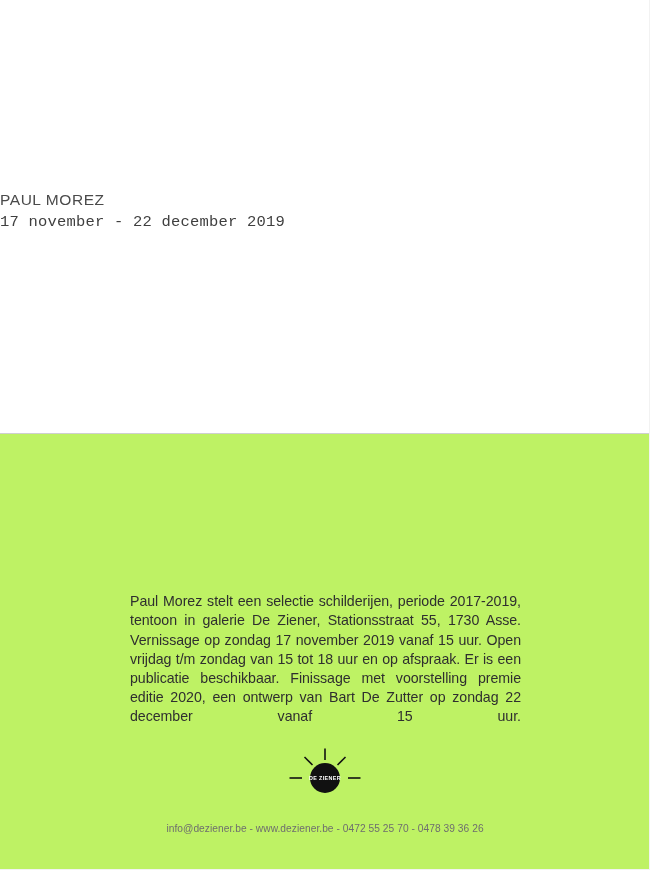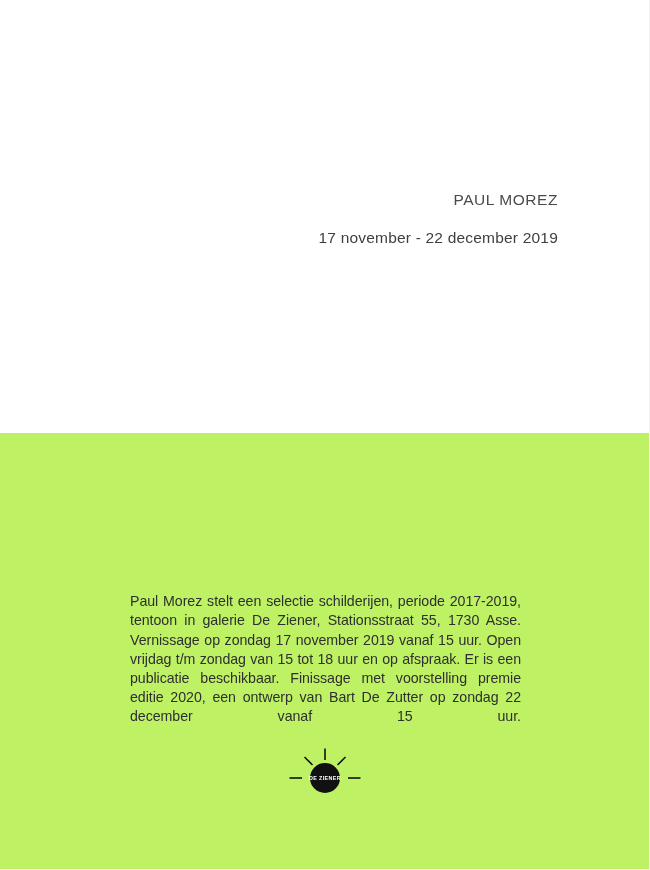--- a/index.html
+++ b/index.html
@@ -32,40 +32,41 @@
     width: 650px;
     height: 434px;
     background: #ffffff;
   }
 
   .title-block {
     position: absolute;
     left: 0;
     top: 190px;
     width: 558px;
-    text-align: right;
+    text-align: left;
   }
 
   .artist-name {
     font-size: 15.5px;
     line-height: 20px;
     letter-spacing: 0.55px;
     color: #4a4a4a;
     font-weight: 400;
     white-space: nowrap;
   }
 
   .exhibition-dates {
     font-size: 15.5px;
     line-height: 22px;
     letter-spacing: 0.2px;
     color: #3f3f3f;
     font-weight: 400;
     white-space: nowrap;
-    margin-top: 17px;
+    margin-top: 1px;
+    font-family: Liberation Mono, monospace;
   }
 
   
   .divider {
     position: absolute;
     left: 0;
     top: 433px;
     width: 650px;
     height: 1px;
     background: #cfcfcf;
@@ -173,15 +174,16 @@
             <line x1="73.5" y1="31" x2="61" y2="31"></line>
           </g>
 
           <circle cx="38" cy="31" r="15" fill="#111111"></circle>
 
           <text class="logo-mark-text" x="38" y="33.1" text-anchor="middle">DE ZIENER</text>
         </svg>
       </div>
     </div>
 
+    <div class="footer-contact">info@deziener.be - www.deziener.be - 0472 55 25 70 - 0478 39 36 26</div>
 
   </div>
 </div>
 
 </body></html>

